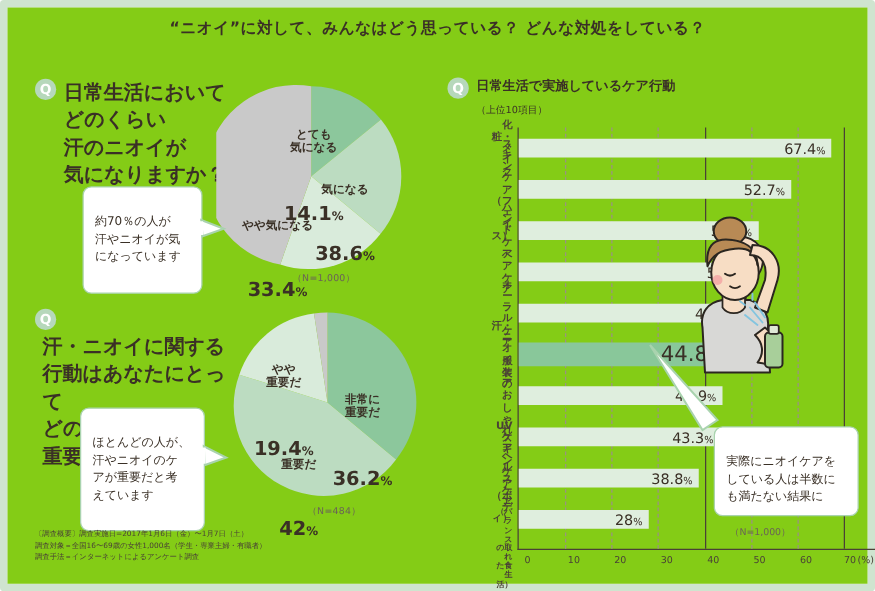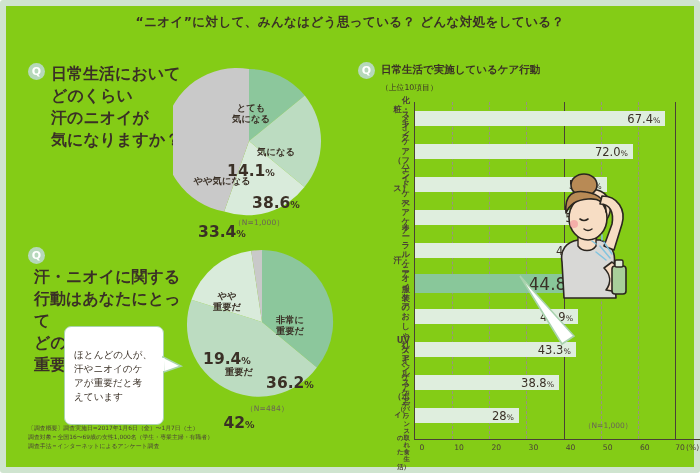--- a/index.html
+++ b/index.html
@@ -165,20 +165,29 @@
       <span class="vl"><span>38.6</span><span class="u">%</span></span>
     </div>
 
     <div class="pie-lab" style="left:8px;top:90px;width:82px;">
       <span class="nm">やや気になる</span>
       <span class="vl"><span>33.4</span><span class="u">%</span></span>
     </div>
   </div>
   <div class="pie-n" style="left:228px;top:212px;">（N=1,000）</div>
 
+  <div class="bubble" style="left:60px;top:143px;width:96px;">
+    <span>約70％の人が
+汗やニオイが気
+になっています</span>
+    <svg class="tail" style="left:94px;top:24px;width:20px;height:20px;overflow:visible;" viewBox="0 0 20 20">
+      <path d="M0,2 L18,9 L1,15 Z" fill="#ffffff" stroke="#a9d3ae" stroke-width="1.6"></path>
+      <path d="M0,3 L0,14" stroke="#ffffff" stroke-width="3"></path>
+    </svg>
+  </div>
 
   <div class="qblock" style="left:22px;top:241px;width:168px;">
     <span class="qbadge">Q</span><span class="qtext">汗・ニオイに関する
 行動はあなたにとって
 どのくらい
 重要ですか？</span>
   </div>
 
   <div class="pie-wrap" style="left:180px;top:240px;width:152px;height:152px;">
     <svg width="152" height="152" viewBox="0 0 152 152">
@@ -240,21 +249,21 @@
     <div class="row" style="top:9px;width:100%;">
       <div class="cat">化粧・メイク</div>
       <div class="bar" style="width:250.4px;">
         <span class="bar-val"><span>67.4</span><span class="u">%</span></span>
       </div>
     </div>
 
     <div class="row" style="top:42px;width:100%;">
       <div class="cat">スキンケア（フェイス）</div>
       <div class="bar" style="width:218.0px;">
-        <span class="bar-val"><span>72.0</span><span class="u">%</span></span>
+        <span class="bar-val"><span>52.7</span><span class="u">%</span></span>
       </div>
     </div>
 
     <div class="row" style="top:75px;width:100%;">
       <div class="cat">ハンドケア</div>
       <div class="bar" style="width:191.7px;">
         <span class="bar-val"><span>51.6</span><span class="u">%</span></span>
       </div>
     </div>
 
@@ -318,20 +327,25 @@
     <span class="xtick" style="left:111.43px;">30</span>
     <span class="xtick" style="left:148.57px;">40</span>
     <span class="xtick" style="left:185.71px;">50</span>
     <span class="xtick" style="left:222.86px;">60</span>
     <span class="xtick" style="left:258px;">70</span>
     <span class="xunit" style="left:264px;">(%)</span>
   </div>
 
   <div class="bc-n" style="left:578px;top:415px;">（N=1,000）</div>
 
+  <div class="bubble" style="left:565px;top:335px;width:116px;">
+    <span>実際にニオイケアを
+している人は半数に
+も満たない結果に</span>
+  </div>
   <svg style="position:absolute;left:512px;top:268px;width:70px;height:78px;overflow:visible;" viewBox="0 0 70 78">
     <path d="M2,2 L56,62 L44,70 Z" fill="#ffffff" stroke="#a9d3ae" stroke-width="1.6"></path>
   </svg>
 
   <svg class="illus" style="left:520px;top:160px;width:120px;height:165px;" viewBox="0 0 120 165">
 
     <path d="M52,60 C44,45 48,32 58,26 C70,20 82,26 84,38 C86,50 78,58 72,62
              L70,76 L60,76 Z" fill="#f7ddc4" stroke="#2b2620" stroke-width="1.6" stroke-linejoin="round"></path>
 
     <path d="M36,96 C34,84 40,76 52,74 L74,74 C86,78 90,88 88,98

